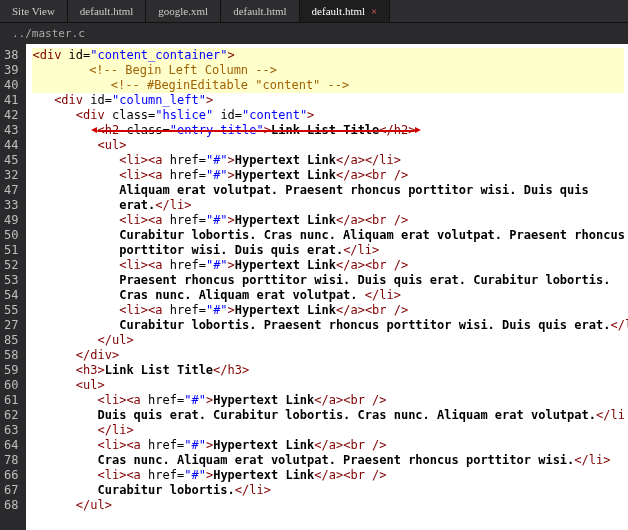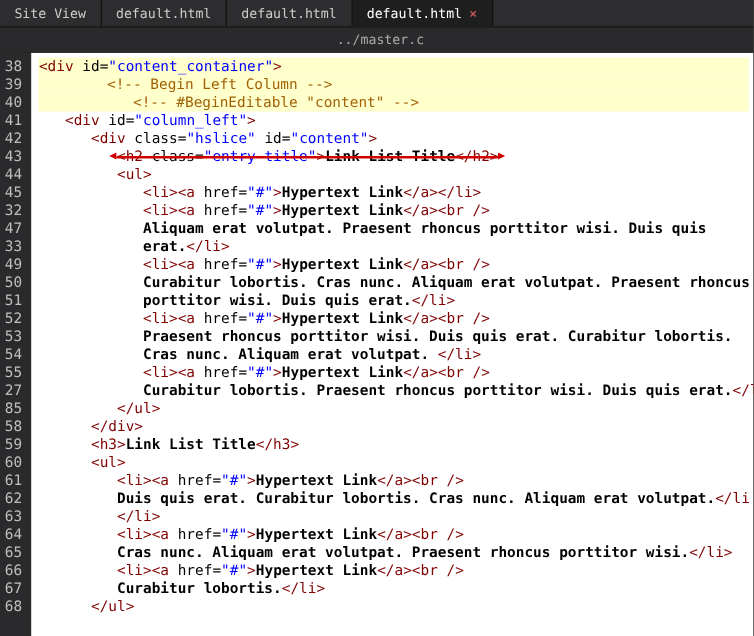--- a/index.html
+++ b/index.html
@@ -1,20 +1,20 @@
 <!DOCTYPE html>
 <html><head>
 <meta charset="utf-8">
 <style>
   html,body{margin:0;padding:0;background:#1e1e1e;font-family:Consolas,monospace;font-size:12px;color:#d4d4d4;width:628px;height:530px;overflow:hidden;}
-  .tabbar{display:flex;background:#2d2d30;height:22px;border-bottom:1px solid #111;}
+  .tabbar{display:flex;background:#2d2d30;height:22px;border-bottom:1px solid #111;font-family:Liberation Serif, serif;}
   .tab{padding:4px 12px;color:#ccc;font-size:11px;border-right:1px solid #111;cursor:pointer;display:flex;align-items:center;gap:6px;}
   .tab.active{background:#1e1e1e;color:#fff;}
   .close-x{color:#bb5555;font-weight:bold;}
-  .breadcrumb{background:#2a2a2c;color:#aaa;font-size:11px;text-align:center;padding:4px 6px 4px 12px;}
+  .breadcrumb{background:#2a2a2c;color:#aaa;font-size:11px;text-align:left;padding:4px 6px 4px 12px;}
   .editor{display:flex;height:calc(530px - 22px - 20px);overflow:hidden;}
   .gutter{background:#2a2a2c;color:#bfbfbf;text-align:right;padding:4px 8px 0 4px;font-size:12px;line-height:15px;user-select:none;}
   .code{flex:1;background:#fff;color:#000;padding:4px 4px 0 6px;font-size:12px;line-height:15px;white-space:pre;overflow:hidden;}
   .code .row{height:15px;}
   .hl{background:#ffffcc;display:inline-block;width:100%;}
   .t{color:#800000;}   
   .a{color:#000000;}   
   .v{color:#0000ff;}  
   .vn{color:#0000ff;} 
   .c{color:#a16207;margin-left:35px;}   
@@ -27,20 +27,23 @@
 </style>
 </head>
 <body>
 
 <div class="tabbar">
   <div class="tab">
       <span>Site View</span>
     </div>
   <div class="tab">
       <span>default.html</span>
+    </div>
+  <div class="tab">
+      <span>google.xml</span>
     </div>
   <div class="tab">
       <span>default.html</span>
     </div>
   <div class="tab active">
       <span>default.html</span>
       <span class="close-x">×</span>
     </div>
 </div>
 <div class="breadcrumb">../master.c</div>
@@ -66,19 +69,19 @@
       <div>55</div>
       <div>27</div>
       <div>85</div>
       <div>58</div>
       <div>59</div>
       <div>60</div>
       <div>61</div>
       <div>62</div>
       <div>63</div>
       <div>64</div>
-      <div>65</div>
+      <div>78</div>
       <div>66</div>
       <div>67</div>
       <div>68</div>
     </div>
   <div class="code" id="code"><div class="row"><span class="hl"><span class="t">&lt;div</span> <span class="a">id</span><span class="a">=</span><span class="p">"</span><span class="v">content_container</span><span class="p">"</span><span class="t">&gt;</span></span></div><div class="row"><span class="hl">   <span class="c">&lt;!-- Begin Left Column --&gt;</span></span></div><div class="row"><span class="hl">      <span class="c">&lt;!-- #BeginEditable "content" --&gt;</span></span></div><div class="row">   <span class="t">&lt;div</span> <span class="a">id</span><span class="a">=</span><span class="p">"</span><span class="v">column_left</span><span class="p">"</span><span class="t">&gt;</span></div><div class="row">      <span class="t">&lt;div</span> <span class="a">class</span><span class="a">=</span><span class="p">"</span><span class="v">hslice</span><span class="p">"</span> <span class="a">id</span><span class="a">=</span><span class="p">"</span><span class="v">content</span><span class="p">"</span><span class="t">&gt;</span></div><div class="row">         <span class="strike"><span class="t">&lt;h2</span> <span class="a">class</span><span class="a">=</span><span class="p">"</span><span class="v">entry-title</span><span class="p">"</span><span class="t">&gt;</span><span class="k">Link List Title</span><span class="t">&lt;/h2&gt;</span><span class="arr-r"></span></span></div><div class="row">         <span class="t">&lt;ul&gt;</span></div><div class="row">            <span class="t">&lt;li&gt;</span><span class="t">&lt;a</span> <span class="a">href</span><span class="a">=</span><span class="p">"</span><span class="vn">#</span><span class="p">"</span><span class="t">&gt;</span><span class="k">Hypertext Link</span><span class="t">&lt;/a&gt;</span><span class="t">&lt;/li&gt;</span></div><div class="row">            <span class="t">&lt;li&gt;</span><span class="t">&lt;a</span> <span class="a">href</span><span class="a">=</span><span class="p">"</span><span class="vn">#</span><span class="p">"</span><span class="t">&gt;</span><span class="k">Hypertext Link</span><span class="t">&lt;/a&gt;</span><span class="t">&lt;br /&gt;</span></div><div class="row">            <span class="k">Aliquam erat volutpat. Praesent rhoncus porttitor wisi. Duis quis </span></div><div class="row">            <span class="k">erat.</span><span class="t">&lt;/li&gt;</span></div><div class="row">            <span class="t">&lt;li&gt;</span><span class="t">&lt;a</span> <span class="a">href</span><span class="a">=</span><span class="p">"</span><span class="vn">#</span><span class="p">"</span><span class="t">&gt;</span><span class="k">Hypertext Link</span><span class="t">&lt;/a&gt;</span><span class="t">&lt;br /&gt;</span></div><div class="row">            <span class="k">Curabitur lobortis. Cras nunc. Aliquam erat volutpat. Praesent rhoncus</span></div><div class="row">            <span class="k">porttitor wisi. Duis quis erat.</span><span class="t">&lt;/li&gt;</span></div><div class="row">            <span class="t">&lt;li&gt;</span><span class="t">&lt;a</span> <span class="a">href</span><span class="a">=</span><span class="p">"</span><span class="vn">#</span><span class="p">"</span><span class="t">&gt;</span><span class="k">Hypertext Link</span><span class="t">&lt;/a&gt;</span><span class="t">&lt;br /&gt;</span></div><div class="row">            <span class="k">Praesent rhoncus porttitor wisi. Duis quis erat. Curabitur lobortis. </span></div><div class="row">            <span class="k">Cras nunc. Aliquam erat volutpat. </span><span class="t">&lt;/li&gt;</span></div><div class="row">            <span class="t">&lt;li&gt;</span><span class="t">&lt;a</span> <span class="a">href</span><span class="a">=</span><span class="p">"</span><span class="vn">#</span><span class="p">"</span><span class="t">&gt;</span><span class="k">Hypertext Link</span><span class="t">&lt;/a&gt;</span><span class="t">&lt;br /&gt;</span></div><div class="row">            <span class="k">Curabitur lobortis. Praesent rhoncus porttitor wisi. Duis quis erat.</span><span class="t">&lt;/li</span></div><div class="row">         <span class="t">&lt;/ul&gt;</span></div><div class="row">      <span class="t">&lt;/div&gt;</span></div><div class="row">      <span class="t">&lt;h3&gt;</span><span class="k">Link List Title</span><span class="t">&lt;/h3&gt;</span></div><div class="row">      <span class="t">&lt;ul&gt;</span></div><div class="row">         <span class="t">&lt;li&gt;</span><span class="t">&lt;a</span> <span class="a">href</span><span class="a">=</span><span class="p">"</span><span class="vn">#</span><span class="p">"</span><span class="t">&gt;</span><span class="k">Hypertext Link</span><span class="t">&lt;/a&gt;</span><span class="t">&lt;br /&gt;</span></div><div class="row">         <span class="k">Duis quis erat. Curabitur lobortis. Cras nunc. Aliquam erat volutpat.</span><span class="t">&lt;/li</span></div><div class="row">         <span class="t">&lt;/li&gt;</span></div><div class="row">         <span class="t">&lt;li&gt;</span><span class="t">&lt;a</span> <span class="a">href</span><span class="a">=</span><span class="p">"</span><span class="vn">#</span><span class="p">"</span><span class="t">&gt;</span><span class="k">Hypertext Link</span><span class="t">&lt;/a&gt;</span><span class="t">&lt;br /&gt;</span></div><div class="row">         <span class="k">Cras nunc. Aliquam erat volutpat. Praesent rhoncus porttitor wisi.</span><span class="t">&lt;/li&gt;</span></div><div class="row">         <span class="t">&lt;li&gt;</span><span class="t">&lt;a</span> <span class="a">href</span><span class="a">=</span><span class="p">"</span><span class="vn">#</span><span class="p">"</span><span class="t">&gt;</span><span class="k">Hypertext Link</span><span class="t">&lt;/a&gt;</span><span class="t">&lt;br /&gt;</span></div><div class="row">         <span class="k">Curabitur lobortis.</span><span class="t">&lt;/li&gt;</span></div><div class="row">      <span class="t">&lt;/ul&gt;</span></div></div>
 </div>
 
 </body></html>

